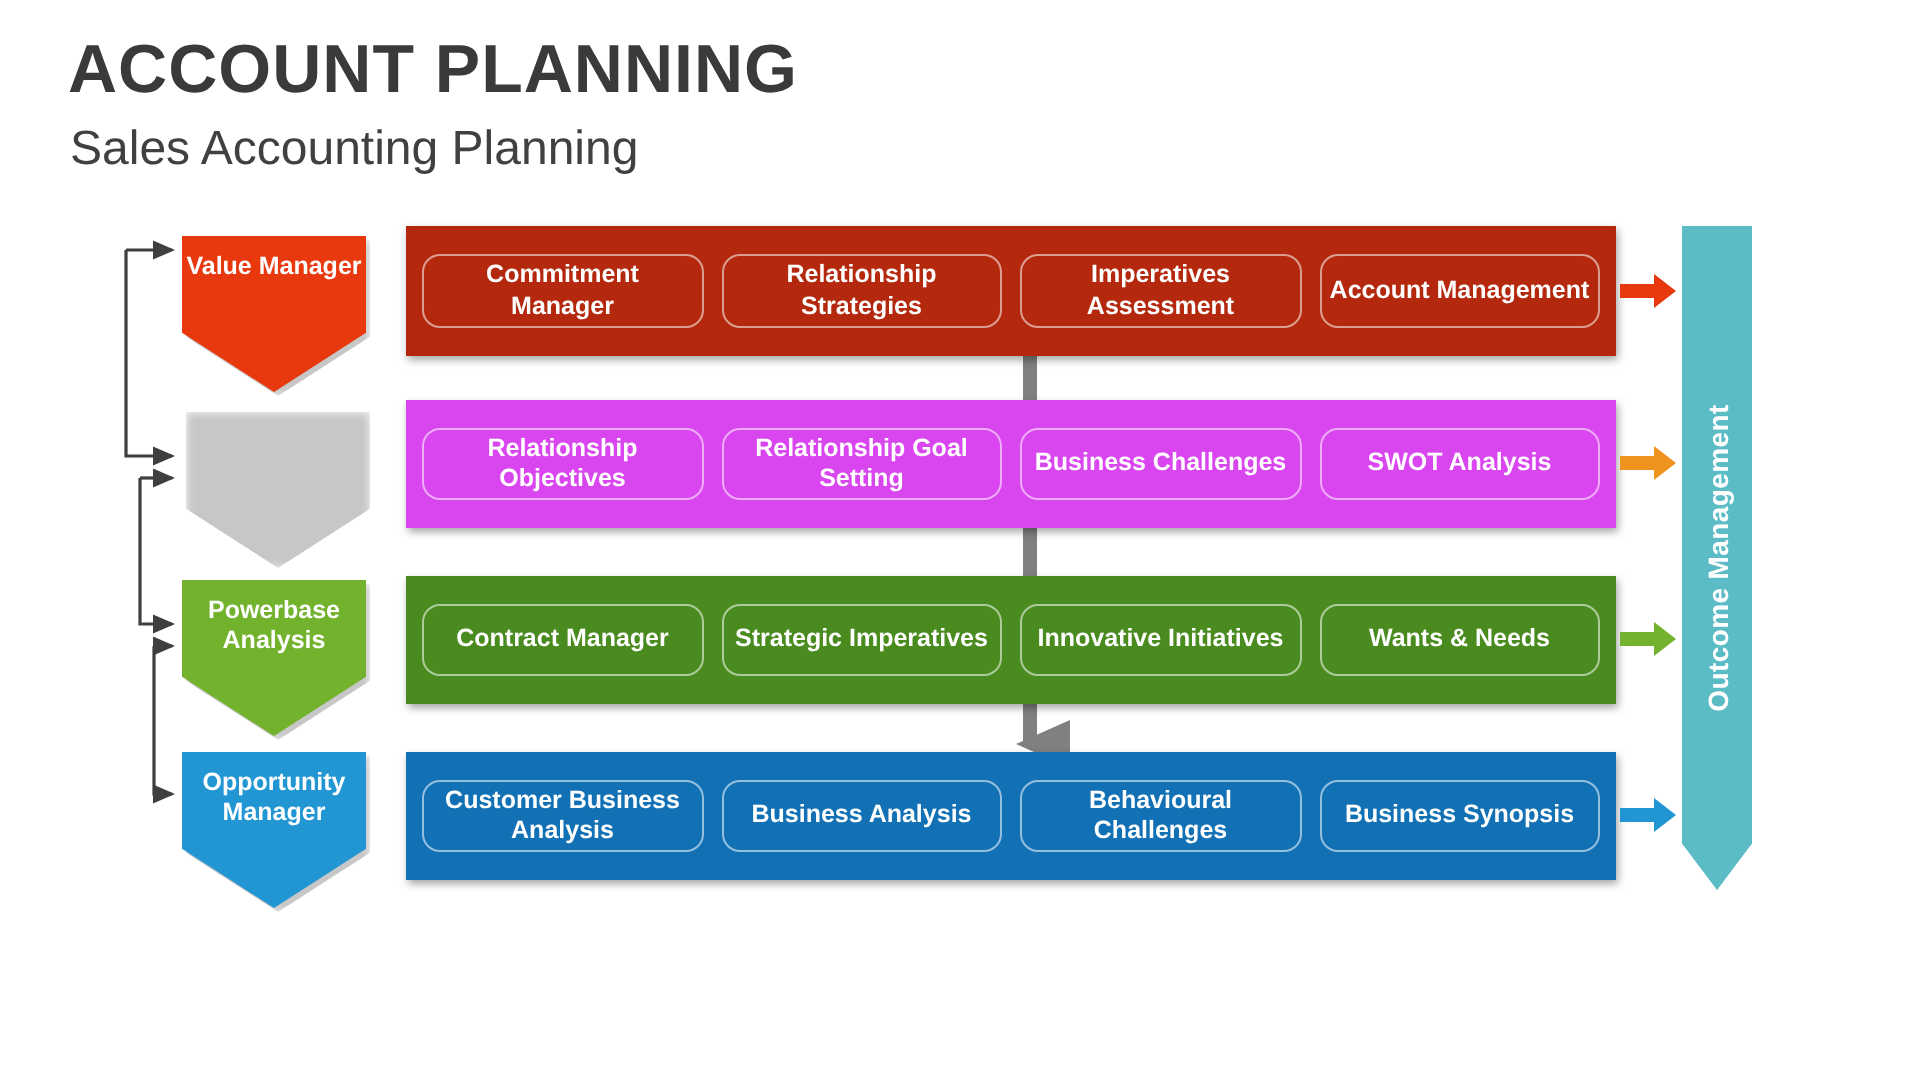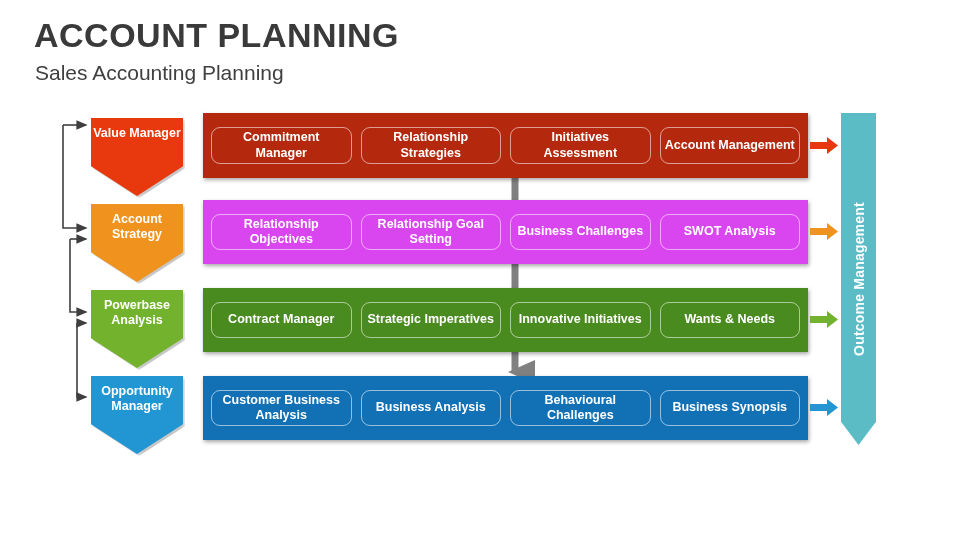--- a/index.html
+++ b/index.html
@@ -14,21 +14,21 @@
 
   
   .title{
     position:absolute;left:34px;top:16px;
     font-size:34px;font-weight:bold;letter-spacing:0.5px;
     color:#3a3a3a;
     white-space:nowrap;
   }
   .subtitle{
     position:absolute;left:35px;top:61px;
-    font-size:21px;font-weight:normal;
+    font-size:24px;font-weight:normal;
     color:#404040;
     white-space:nowrap;
   }
 
   
   .brackets{position:absolute;left:56px;top:100px;width:60px;height:320px;}
 
   
   .pent{
     position:absolute;
@@ -135,23 +135,20 @@
       <path d="M21,223 L30,223" marker-end="url(#ah)"></path>
     </g>
   </svg>
 
   <div class="pent-shadow" style="left:93px;top:120px;"></div>
   <div class="pent" style="left:91px;top:118px;background:#E8380D;">
     <span>Value Manager</span>
   </div>
 
   <div class="pent-shadow" style="left:93px;top:206px;"></div>
-  <div class="pent" style="left:91px;top:204px;background:#F0921E;">
-    <span>Account Strategy</span>
-  </div>
 
   <div class="pent-shadow" style="left:93px;top:292px;"></div>
   <div class="pent" style="left:91px;top:290px;background:#72B22C;">
     <span>Powerbase Analysis</span>
   </div>
 
   <div class="pent-shadow" style="left:93px;top:378px;"></div>
   <div class="pent" style="left:91px;top:376px;background:#2196D3;">
     <span>Opportunity Manager</span>
   </div>
@@ -162,21 +159,21 @@
         <path d="M0,0 L8,0 L4,9 z" fill="#808080"></path>
       </marker>
     </defs>
     <path d="M20,0 L20,222" fill="none" stroke="#808080" stroke-width="7" marker-end="url(#gah)"></path>
   </svg>
 
   <div class="band" style="left:203px;top:113px;width:605px;height:65px;background:#B4290E;">
     <div class="band-inner">
       <div class="cell">Commitment Manager</div>
       <div class="cell">Relationship Strategies</div>
-      <div class="cell">Initiatives Assessment</div>
+      <div class="cell">Imperatives Assessment</div>
       <div class="cell">Account Management</div>
     </div>
   </div>
   <svg class="rarrow" style="left:810px;top:137px;" viewBox="0 0 28 17">
     <path d="M0,5 L17,5 L17,0 L28,8.5 L17,17 L17,12 L0,12 z" fill="#E8380D"></path>
   </svg>
 
   <div class="band" style="left:203px;top:200px;width:605px;height:64px;background:#d946ef;">
     <div class="band-inner">
       <div class="cell">Relationship Objectives</div>

